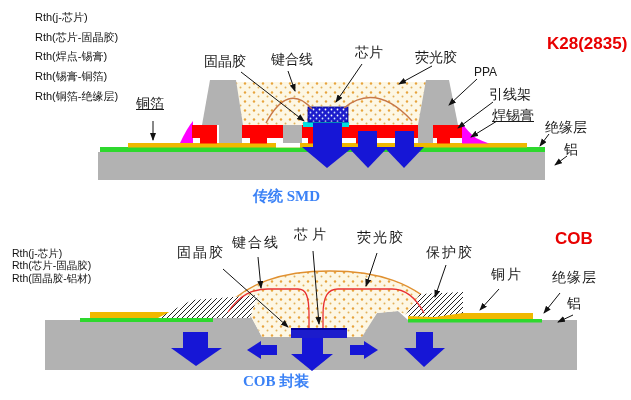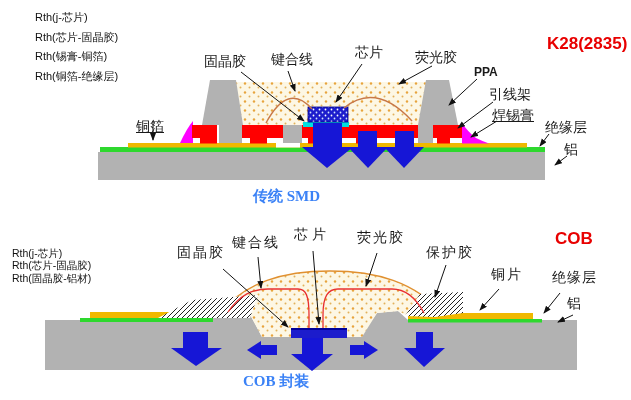--- a/index.html
+++ b/index.html
@@ -6,21 +6,21 @@
   .stage{
     position:relative;width:631px;height:400px;background:#fff;overflow:hidden;
     font-family:"Liberation Sans","DejaVu Sans",sans-serif;
     border-radius:11px;
   }
   .stage svg{position:absolute;left:0;top:0;}
   .lbl{
     position:absolute;color:#1a1a1a;font-size:14px;line-height:1.05;
     font-family:"Liberation Serif","DejaVu Serif",serif;white-space:nowrap;
   }
-  .lbl.small{font-size:12px;font-weight:bold;}
+  .lbl.small{font-size:12px;}
   .rth{
     position:absolute;color:#111;font-size:11px;
     font-family:"Liberation Sans","DejaVu Sans",sans-serif;white-space:nowrap;
   }
   .rth-top div{line-height:19.7px;}
   .rth-bot div{line-height:12.4px;font-size:10.5px;}
   .caption{
     position:absolute;font-weight:bold;font-size:15px;color:#3b82f6;
     font-family:Liberation Serif, serif;white-space:nowrap;
   }
@@ -157,25 +157,26 @@
         <line x1="499" y1="289" x2="480" y2="310"></line>
         <line x1="560" y1="293" x2="544" y2="313"></line>
         <line x1="573" y1="315" x2="558" y2="322"></line>
       </g>
     </g>
   </svg>
 
   <div class="rth rth-top" style="left:35px;top:8px;">
     <div>Rth(j-芯片)</div>
     <div>Rth(芯片-固晶胶)</div>
+    <div>Rth(焊点-锡膏)</div>
     <div>Rth(锡膏-铜箔)</div>
     <div>Rth(铜箔-绝缘层)</div>
   </div>
 
-  <div class="lbl" style="left:136px;top:120px;text-decoration:underline;">铜箔</div>
+  <div class="lbl" style="left:136px;top:97px;text-decoration:underline;">铜箔</div>
   <div class="lbl" style="left:204px;top:55px;">固晶胶</div>
   <div class="lbl" style="left:271px;top:53px;">键合线</div>
   <div class="lbl" style="left:355px;top:46px;">芯片</div>
   <div class="lbl" style="left:415px;top:51px;">荧光胶</div>
   <div class="redtitle" style="left:511px;top:34px;margin-left:36px;">K28(2835)</div>
   <div class="lbl small" style="left:474px;top:66px;font-family:'Liberation Sans',sans-serif;">PPA</div>
   <div class="lbl" style="left:489px;top:88px;">引线架</div>
   <div class="lbl" style="left:492px;top:109px;text-decoration:underline;">焊锡膏</div>
   <div class="lbl" style="left:545px;top:121px;">绝缘层</div>
   <div class="lbl" style="left:564px;top:143px;">铝</div>

